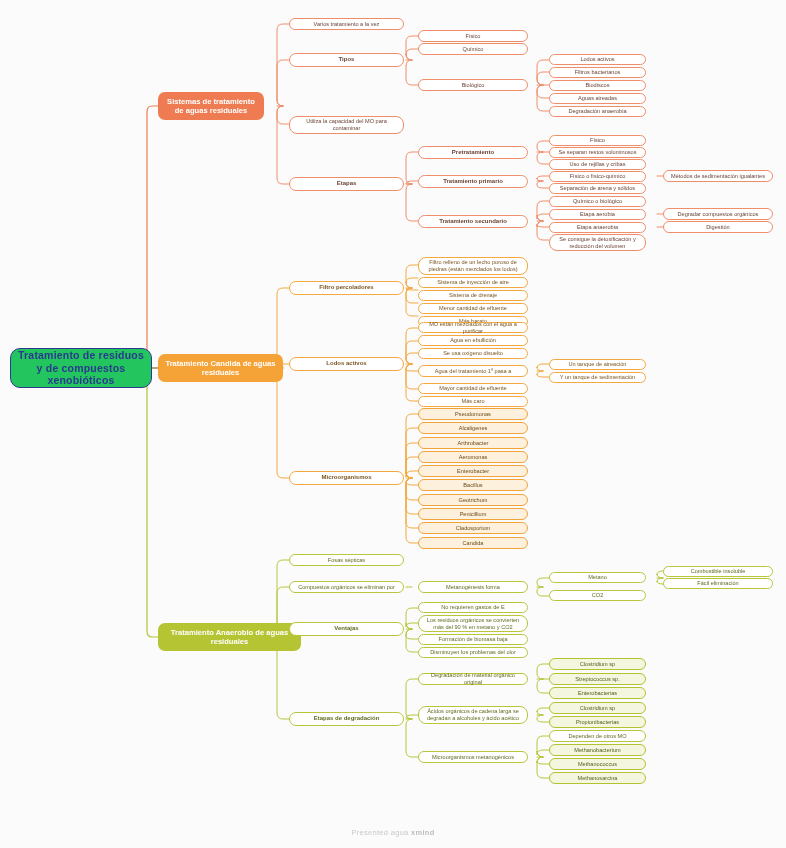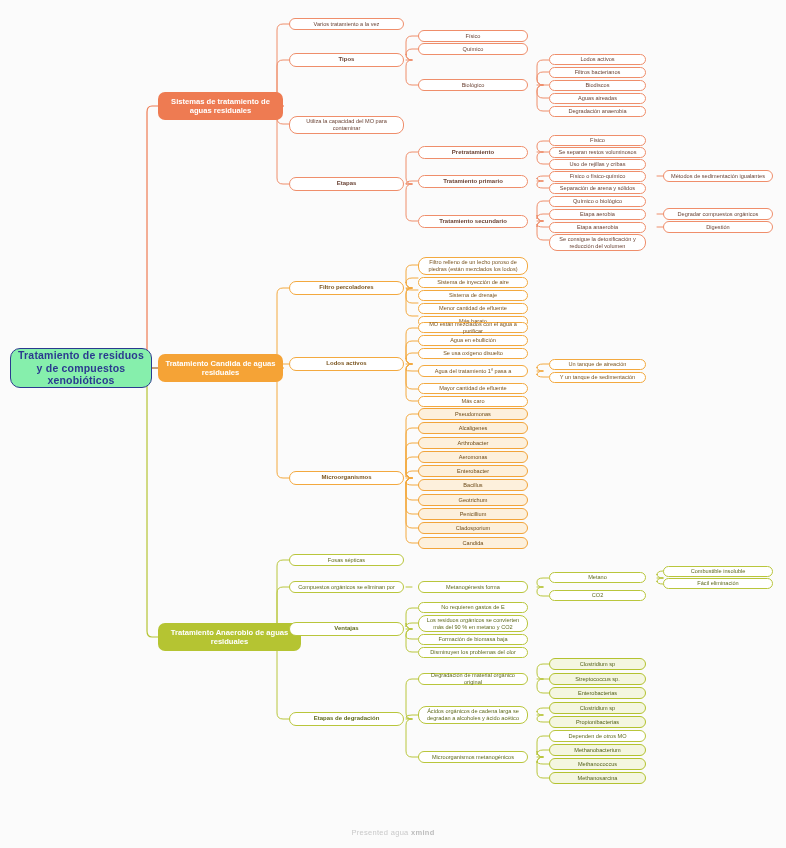--- a/index.html
+++ b/index.html
@@ -15,21 +15,21 @@
   .node{
     position:absolute;box-sizing:border-box;
     display:flex;align-items:center;justify-content:center;text-align:center;
     border-radius:9px;line-height:1.22;
     padding:1px 4px;
   }
   .node span{display:block;width:100%;}
 
   
   .root{
-    border:1.6px solid #2b3a8f;background:#86efac;color:#2b3a8f;
+    border:1.6px solid #2b3a8f;background:#22c55e;color:#2b3a8f;
     border-radius:10px;font-size:10.5px;font-weight:bold;letter-spacing:.2px;
   }
 
   
   .main{
     color:#ffffff;font-size:7.6px;font-weight:bold;border-radius:7px;
     border:none;
   }
   .main.orange{background:#ee7b52;}
   .main.amber {background:#f5a336;}
@@ -186,21 +186,21 @@
       <path d="M549 750 L543 750 Q537 750 537 755 L537 751 Q537 757 543 757" stroke="#b9c63c" stroke-width="1"></path>
       <path d="M549 764 L543 764 Q537 764 537 761 L537 763 Q537 757 543 757" stroke="#b9c63c" stroke-width="1"></path>
       <path d="M549 778 L543 778 Q537 778 537 772 L537 763 Q537 757 543 757" stroke="#b9c63c" stroke-width="1"></path>
     </g>
   </svg>
 
   <div class="node root" style="left:10px;top:348px;width:142px;height:40px;">
     <span>Tratamiento de residuos y de compuestos xenobióticos</span>
   </div>
 
-  <div class="node main orange" style="left:158px;top:92px;width:125px;height:28px;">
+  <div class="node main orange" style="left:158px;top:92px;width:106px;height:28px;">
     <span>Sistemas de tratamiento de aguas residuales</span>
   </div>
   <div class="node main amber" style="left:158px;top:354px;width:125px;height:28px;">
     <span>Tratamiento Candida de aguas residuales</span>
   </div>
   <div class="node main olive" style="left:158px;top:623px;width:143px;height:28px;">
     <span>Tratamiento Anaerobio de aguas residuales</span>
   </div>
 
   <div class="node t o" style="left:289px;top:18px;width:115px;height:12px;">

